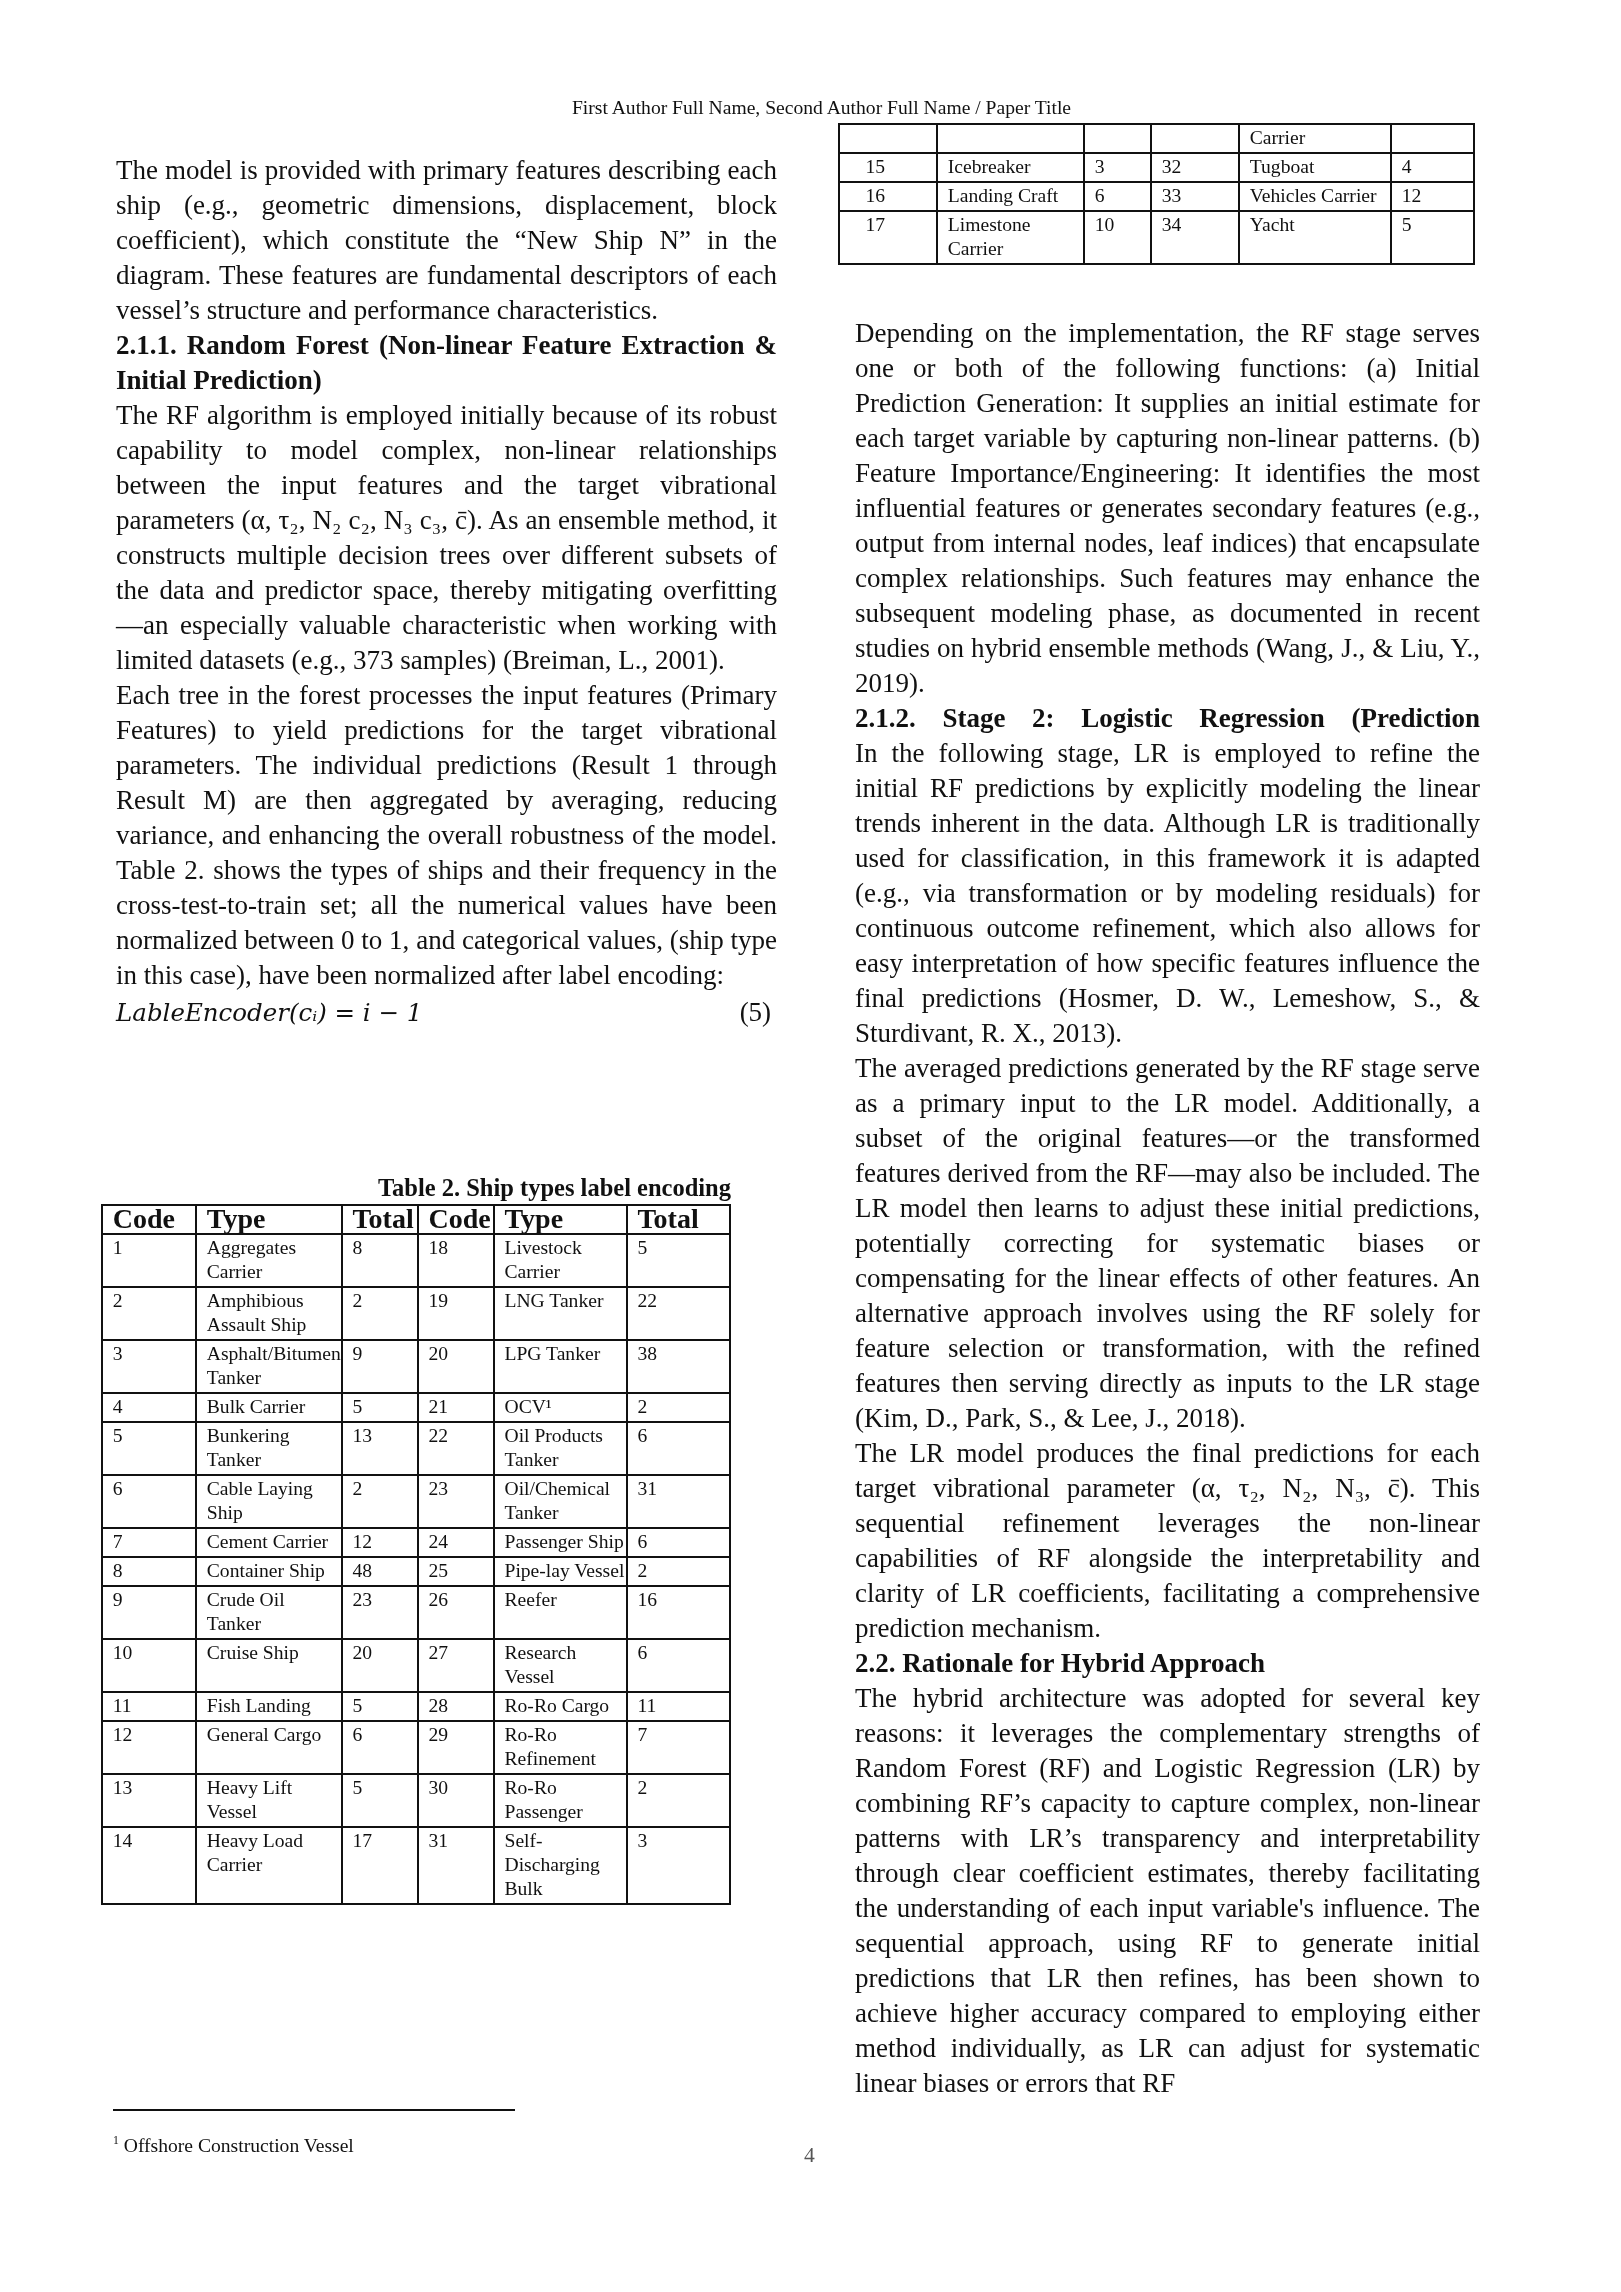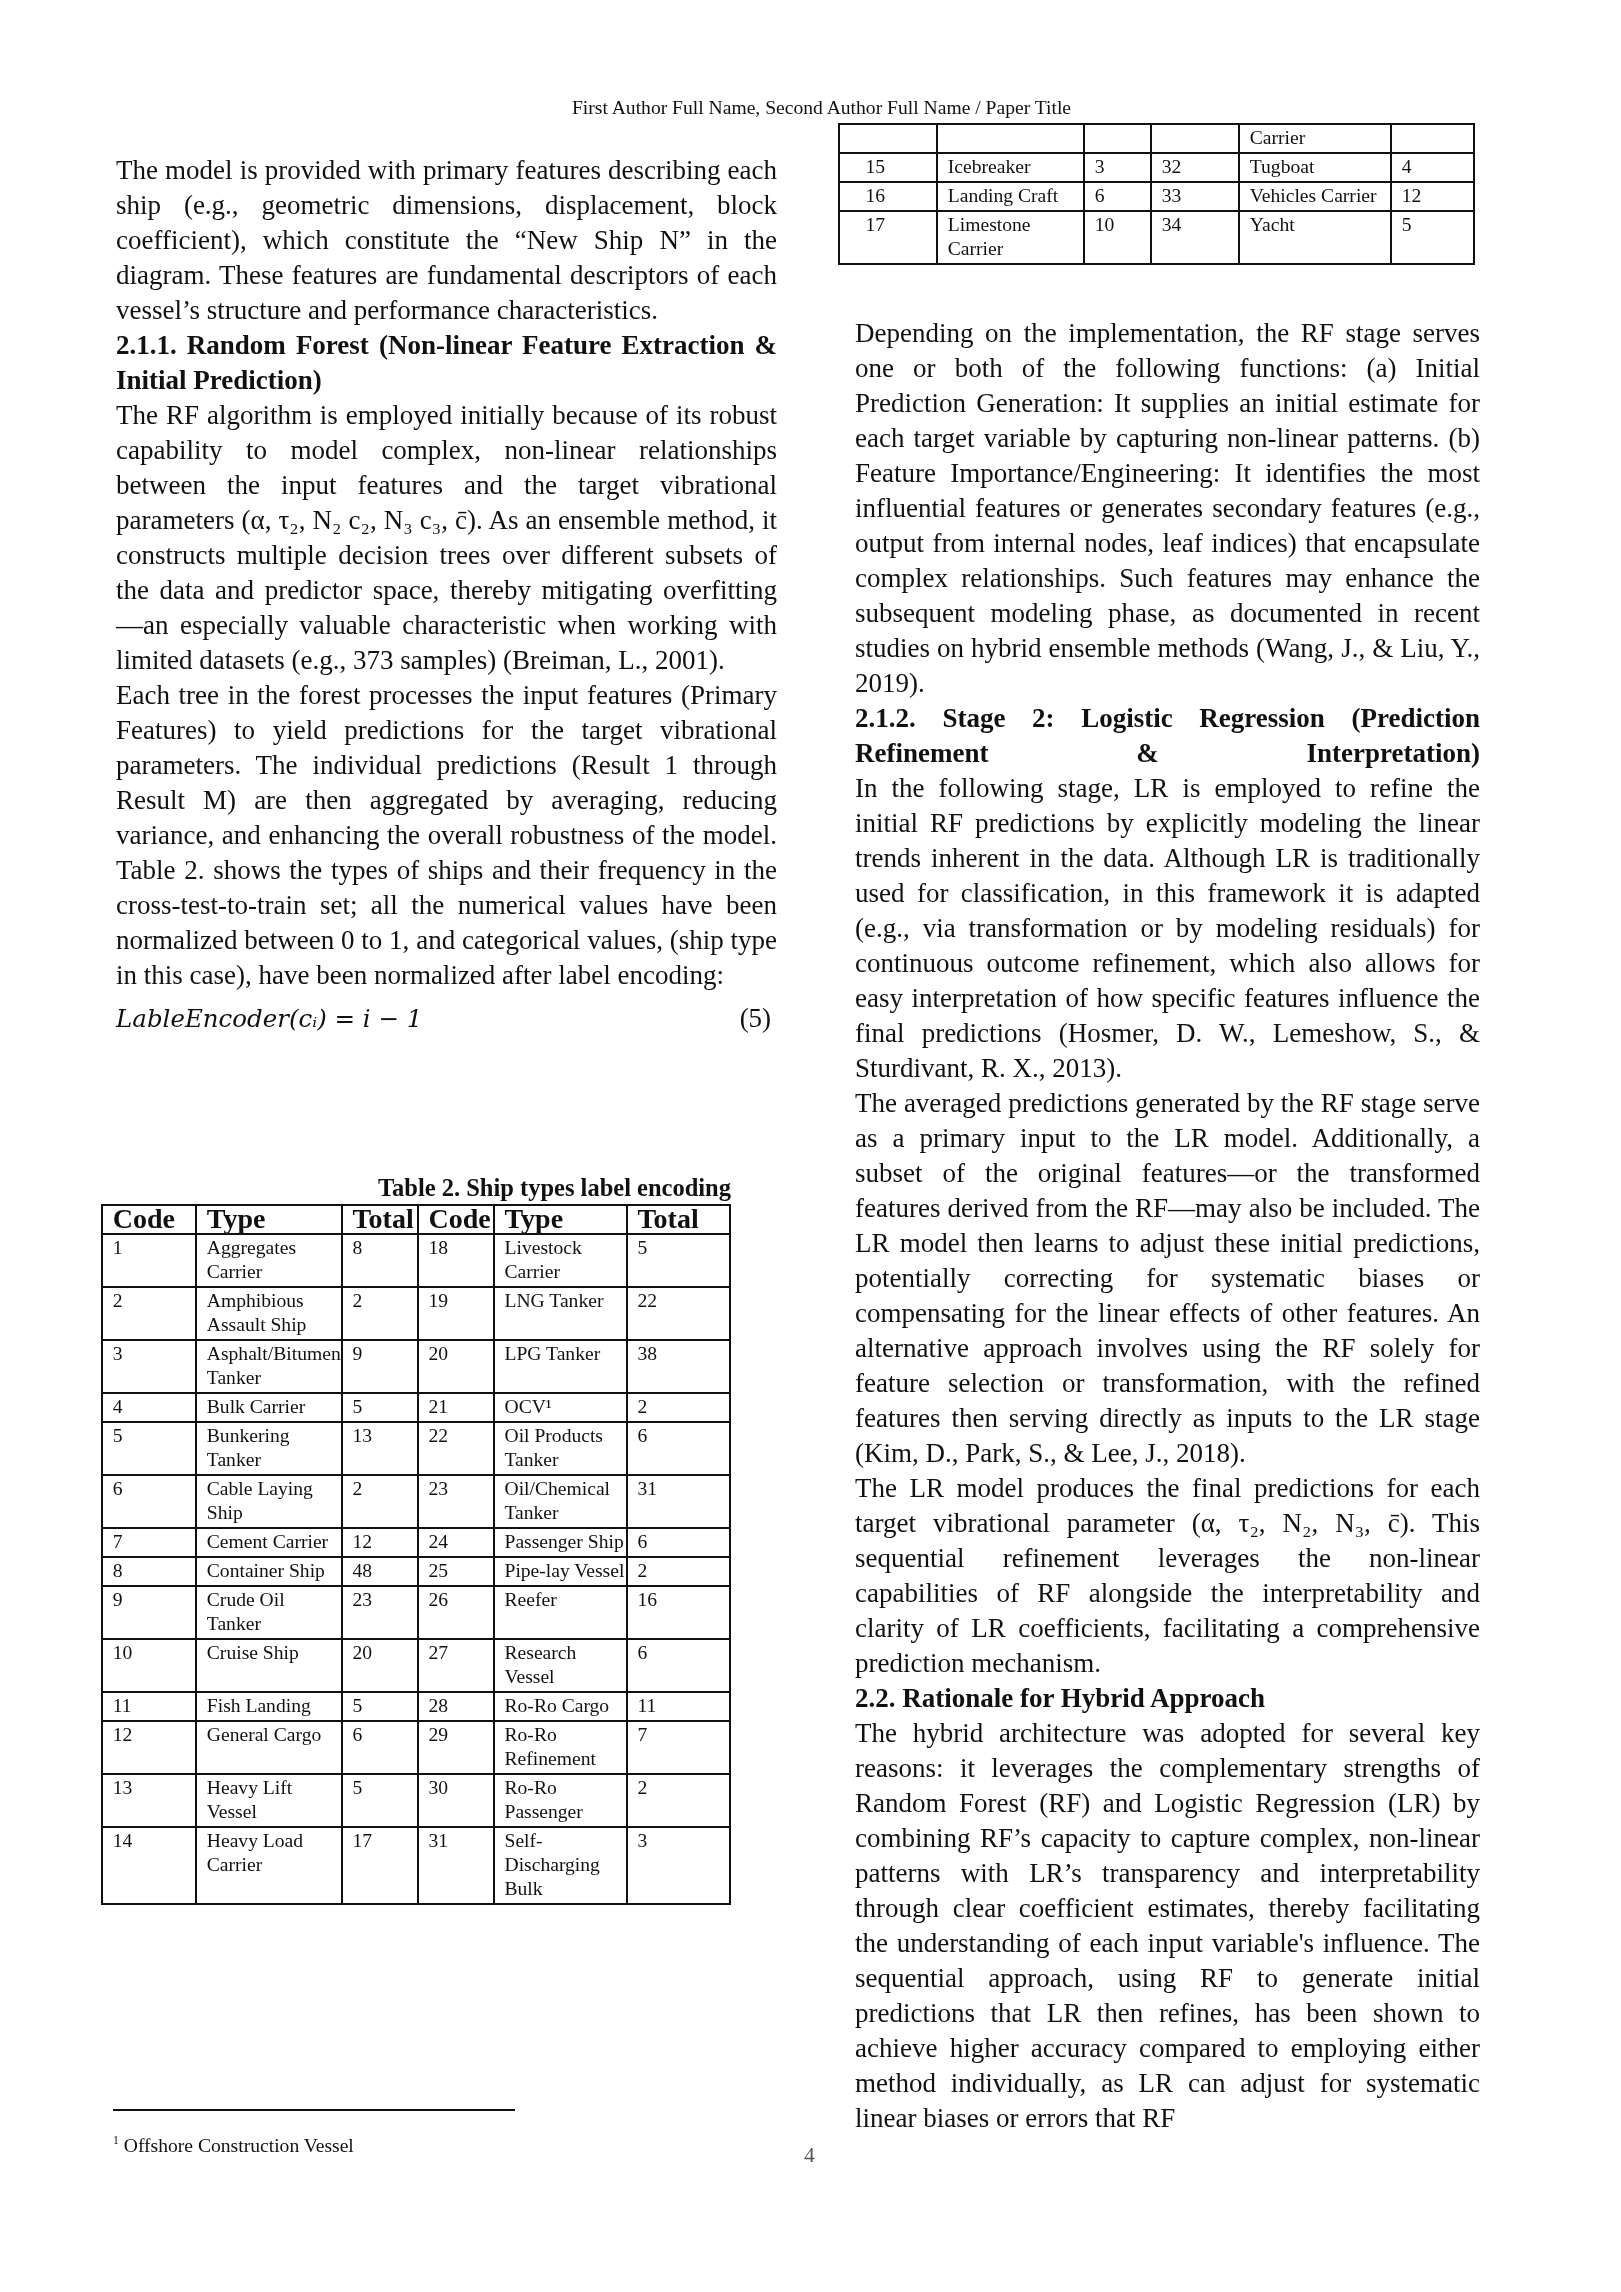--- a/index.html
+++ b/index.html
@@ -5,21 +5,21 @@
   html, body { margin:0; padding:0; background:#ffffff; }
   body { width:1621px; height:2293px; position:relative; overflow:hidden;
          font-family:"Liberation Serif", "DejaVu Serif", serif; color:#111; }
   .header { position:absolute; top:96px; left:11px; width:1621px; text-align:center;
             font-size:19.6px; line-height:23.5px; }
   .col { position:absolute; font-size:27px; line-height:35px; text-align:justify; }
   .col p { margin:0; }
   .left { left:116px; top:153px; width:661px; }
   .right { left:855px; top:316px; width:625px; }
   .h { font-weight:bold; margin:0; }
-  .eq { display:flex; justify-content:space-between; align-items:baseline; margin-top:8px; }
+  .eq { display:flex; justify-content:space-between; align-items:baseline; margin-top:2px; }
   .eq .expr { font-family:"DejaVu Serif", serif; font-style:italic; font-size:24.5px; }
   .eq .num { padding-right:5.9px; }
   sup { font-size:60%; }
 
   .tcap { position:absolute; left:101px; top:1174px; width:630px; text-align:right;
           font-weight:bold; font-size:24.5px; line-height:27.4px; }
   table.ships { position:absolute; border-collapse:collapse; font-size:19.6px; line-height:24px; }
   table.ships td, table.ships th { border:2px solid #111; vertical-align:top; padding:1px 0 2px 9.8px;
           text-align:left; }
   table.ships th { font-weight:bold; font-size:28px; border-bottom:2.9px solid #111; }
@@ -226,21 +226,20 @@
         <td>31</td>
         <td>Self-Discharging Bulk</td>
         <td>3</td>
       </tr>
     </tbody>
 </table>
 
 <div class="col right">
   <p>Depending on the implementation, the RF stage serves one or both of the following functions: (a) Initial Prediction Generation: It supplies an initial estimate for each target variable by capturing non-linear patterns. (b) Feature Importance/Engineering: It identifies the most influential features or generates secondary features (e.g., output from internal nodes, leaf indices) that encapsulate complex relationships. Such features may enhance the subsequent modeling phase, as documented in recent studies on hybrid ensemble methods (Wang, J., &amp; Liu, Y., 2019).</p>
   <p class="h h-line" style="text-align-last:justify">2.1.2. Stage 2: Logistic Regression (Prediction</p>
-  <p class="h" style="text-align-last:justify">Refinement &amp; Interpretation)</p>
   <p>In the following stage, LR is employed to refine the initial RF predictions by explicitly modeling the linear trends inherent in the data. Although LR is traditionally used for classification, in this framework it is adapted (e.g., via transformation or by modeling residuals) for continuous outcome refinement, which also allows for easy interpretation of how specific features influence the final predictions (Hosmer, D. W., Lemeshow, S., &amp; Sturdivant, R. X., 2013).</p>
   <p>The averaged predictions generated by the RF stage serve as a primary input to the LR model. Additionally, a subset of the original features—or the transformed features derived from the RF—may also be included. The LR model then learns to adjust these initial predictions, potentially correcting for systematic biases or compensating for the linear effects of other features. An alternative approach involves using the RF solely for feature selection or transformation, with the refined features then serving directly as inputs to the LR stage (Kim, D., Park, S., &amp; Lee, J., 2018).</p>
   <p>The LR model produces the final predictions for each target vibrational parameter (α, τ₂, N₂, N₃, c̄). This sequential refinement leverages the non-linear capabilities of RF alongside the interpretability and clarity of LR coefficients, facilitating a comprehensive prediction mechanism.</p>
   <p class="h">2.2. Rationale for Hybrid Approach</p>
   <p>The hybrid architecture was adopted for several key reasons: it leverages the complementary strengths of Random Forest (RF) and Logistic Regression (LR) by combining RF’s capacity to capture complex, non-linear patterns with LR’s transparency and interpretability through clear coefficient estimates, thereby facilitating the understanding of each input variable's influence. The sequential approach, using RF to generate initial predictions that LR then refines, has been shown to achieve higher accuracy compared to employing either method individually, as LR can adjust for systematic linear biases or errors that RF</p>
 </div>
 
 <div class="fn-rule"></div>
 <div class="footnote"><sup>1</sup><span> Offshore Construction Vessel</span></div>
 <div class="pageno">4</div>

